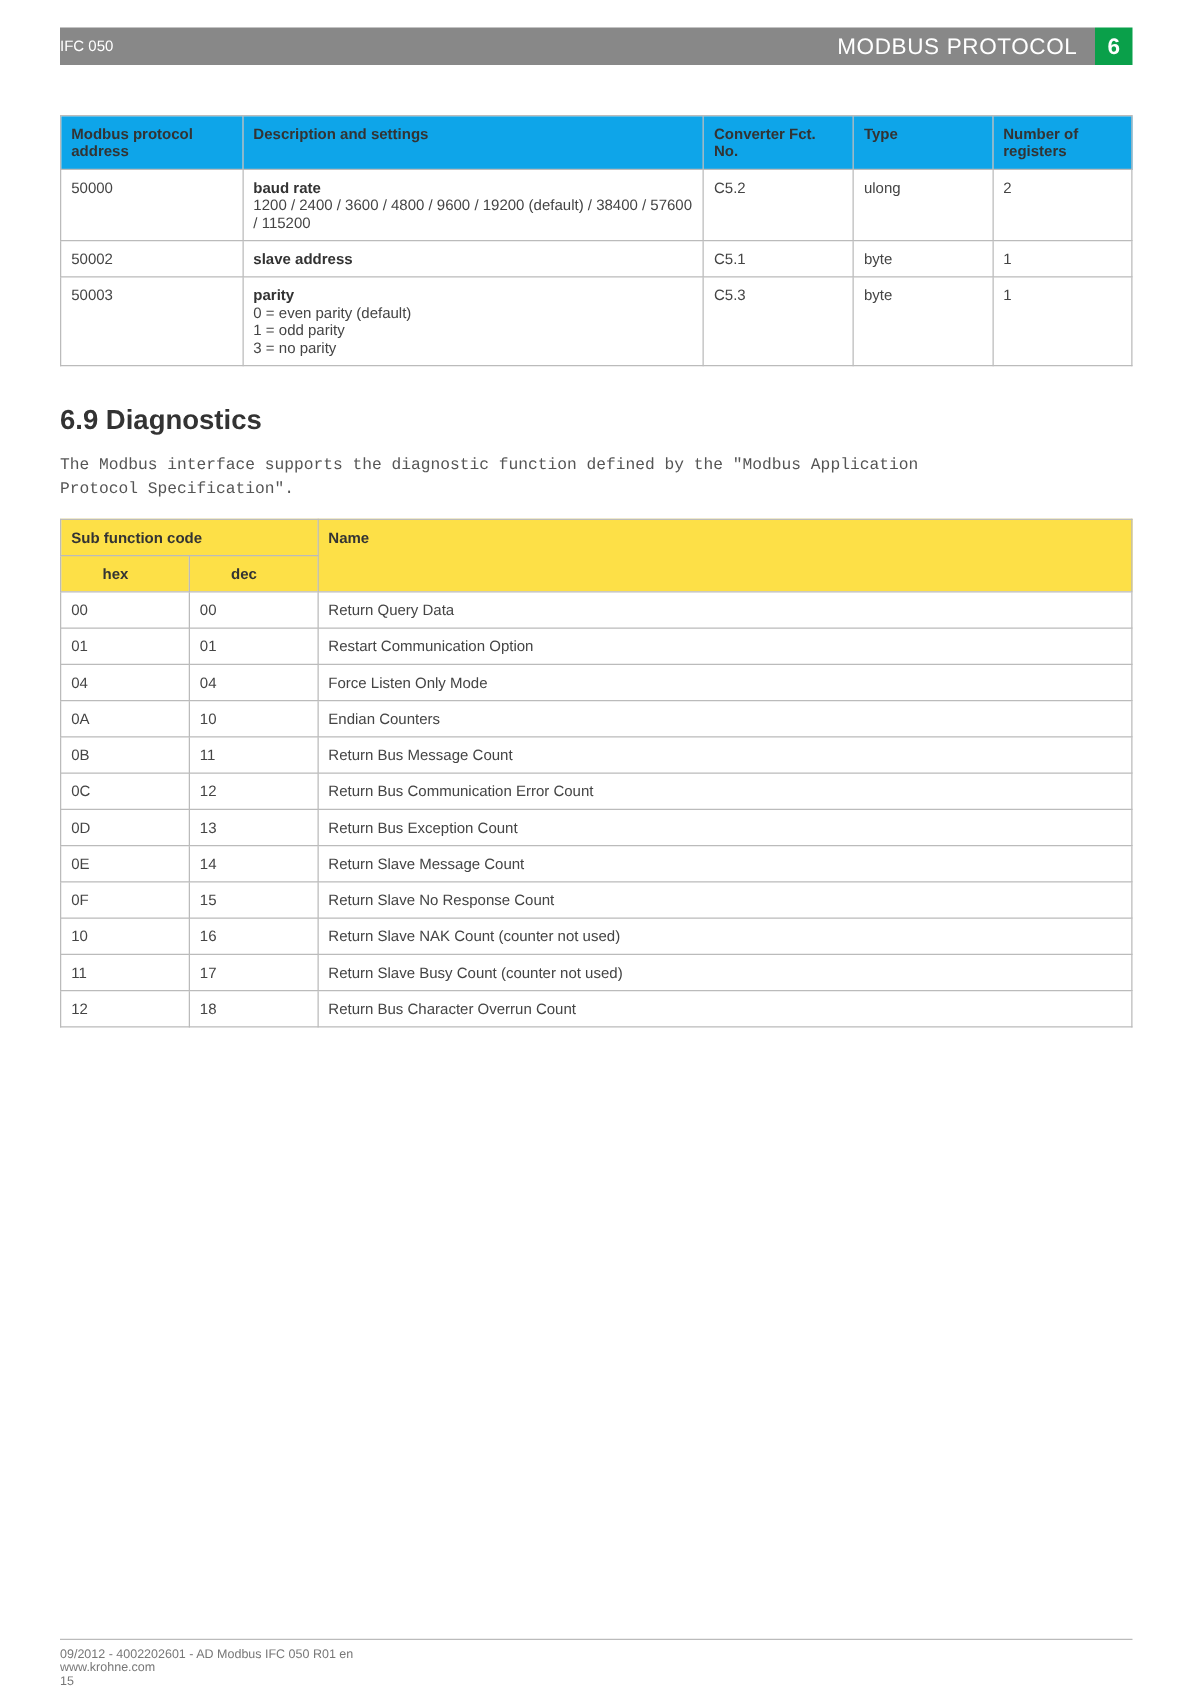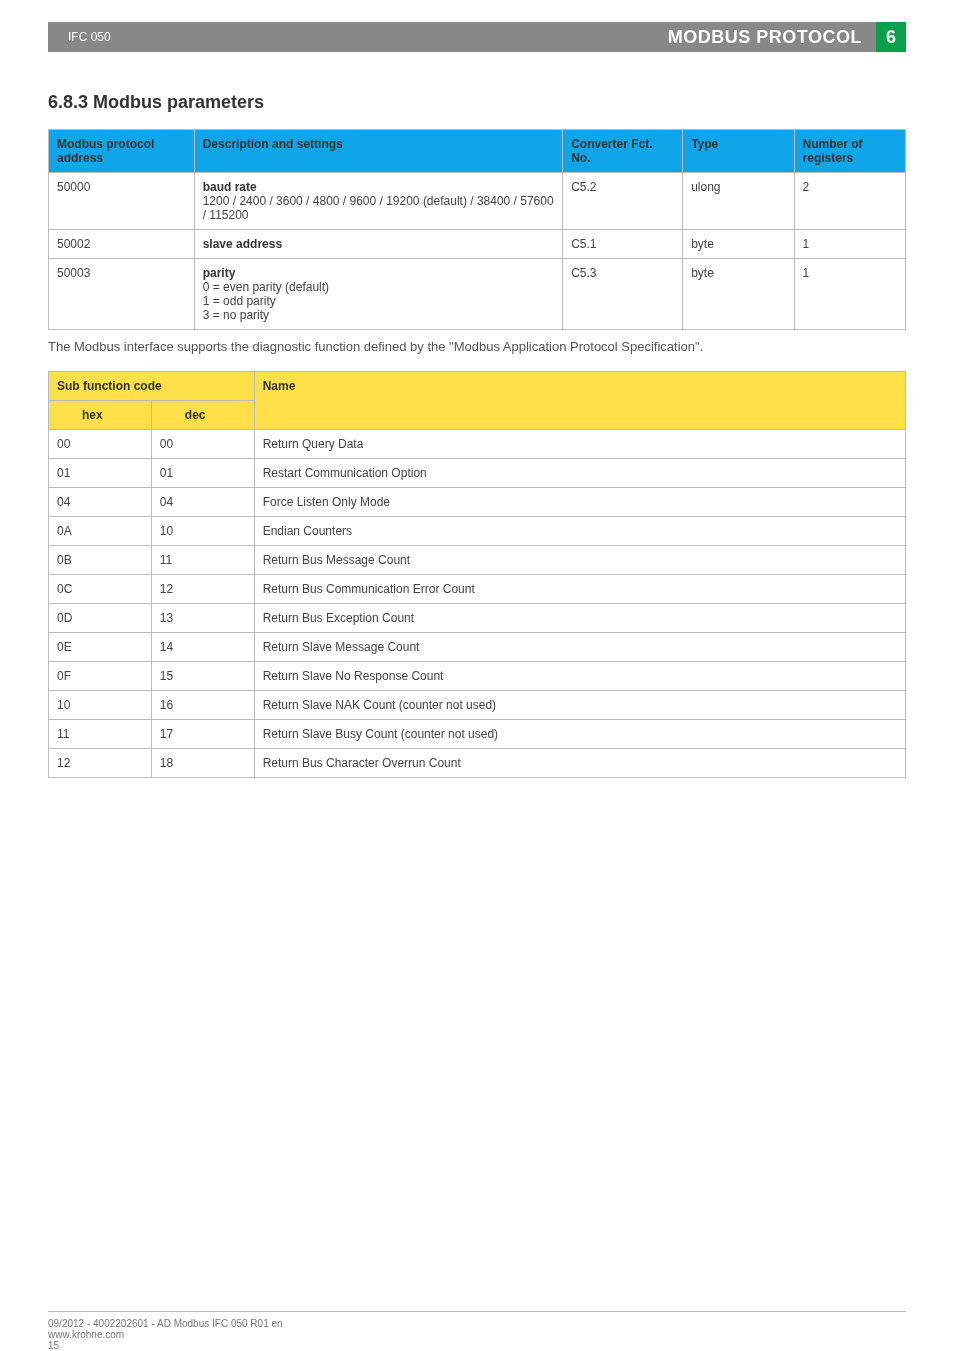--- a/index.html
+++ b/index.html
@@ -22,31 +22,31 @@
     align-items: stretch;
     height: 30px;
     margin: 22px 0 40px 0;
   }
   .hb-left {
     background: #888;
     color: #fff;
     font-size: 12px;
     display: flex;
     align-items: center;
-    padding-left: 20px;
+    padding-left: 0;
     width: 260px;
   }
   .hb-mid {
     flex: 1;
     background: #888;
   }
   .hb-title {
     background: #888;
     color: #fff;
-    font-weight: 700;
+    font-weight: 400;
     letter-spacing: 0.5px;
     font-size: 18px;
     display: flex;
     align-items: center;
     padding: 0 14px;
   }
   .hb-num {
     width: 30px;
     background: #0aa04a;
     color: #fff;
@@ -70,20 +70,21 @@
   }
   p.body, .body {
     font-size: 13px;
     line-height: 1.45;
     color: #555;
     margin: 0 0 14px 0;
   }
   .indent {
     margin-left: 108px;
     max-width: 700px;
+    font-family: Liberation Mono, monospace;
   }
   table {
     border-collapse: collapse;
     width: 100%;
     font-size: 12px;
     color: #444;
     margin-bottom: 8px;
   }
   th, td {
     border: 1px solid #bbb;
@@ -122,21 +123,20 @@
 
 <div class="page">
 
   <div class="headerbar">
     <div class="hb-left">IFC 050</div>
     <div class="hb-mid"></div>
     <div class="hb-title">MODBUS PROTOCOL</div>
     <div class="hb-num">6</div>
   </div>
 
-  <h2 class="section">6.8.3  Modbus parameters</h2>
 
   <table class="t1">
     <colgroup>
       <col style="width:17%">
       <col style="width:43%">
       <col style="width:14%">
       <col style="width:13%">
       <col style="width:13%">
     </colgroup>
     <thead>
@@ -166,20 +166,21 @@
         <tr>
           <td>50003</td>
           <td><b>parity</b><br>0 = even parity (default)<br>1 = odd parity<br>3 = no parity</td>
           <td>C5.3</td>
           <td>byte</td>
           <td>1</td>
         </tr>
       </tbody>
   </table>
 
+  <h1 class="section">6.9  Diagnostics</h1>
 
   <p class="body indent">The Modbus interface supports the diagnostic function defined by the "Modbus Application Protocol Specification".</p>
 
   <table class="t2">
     <colgroup>
       <col style="width:12%">
       <col style="width:12%">
       <col>
     </colgroup>
     <thead>

